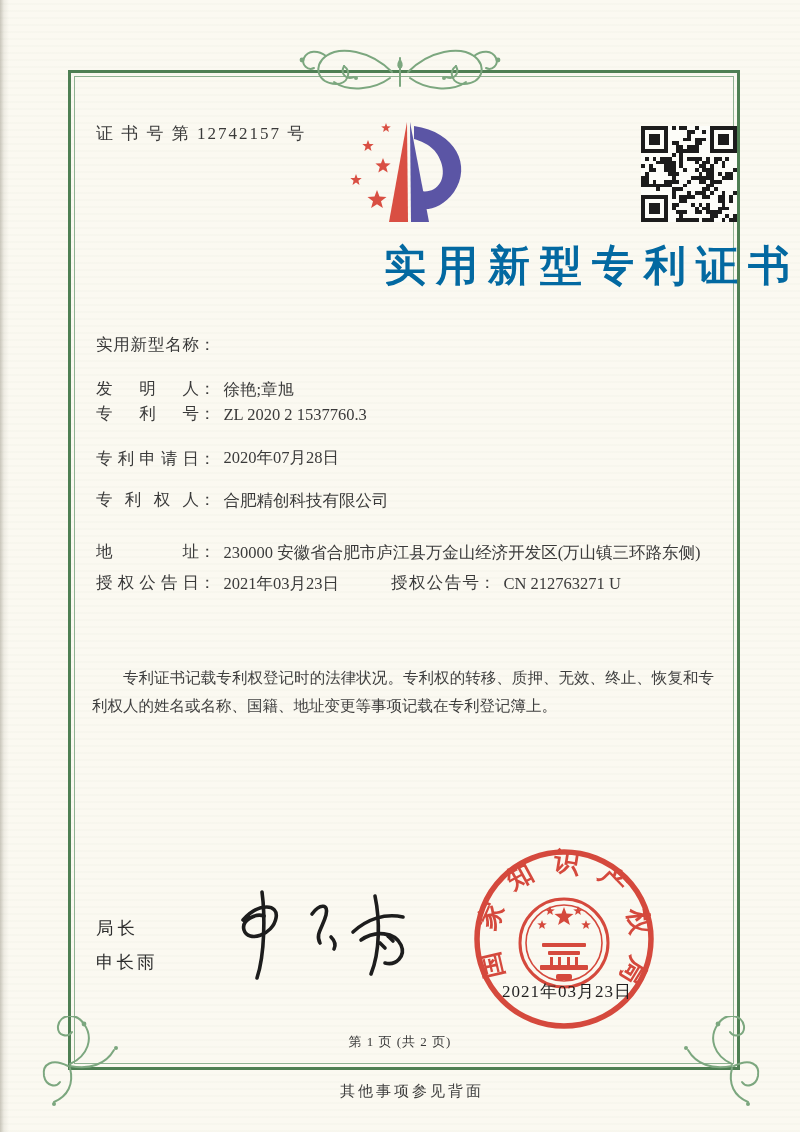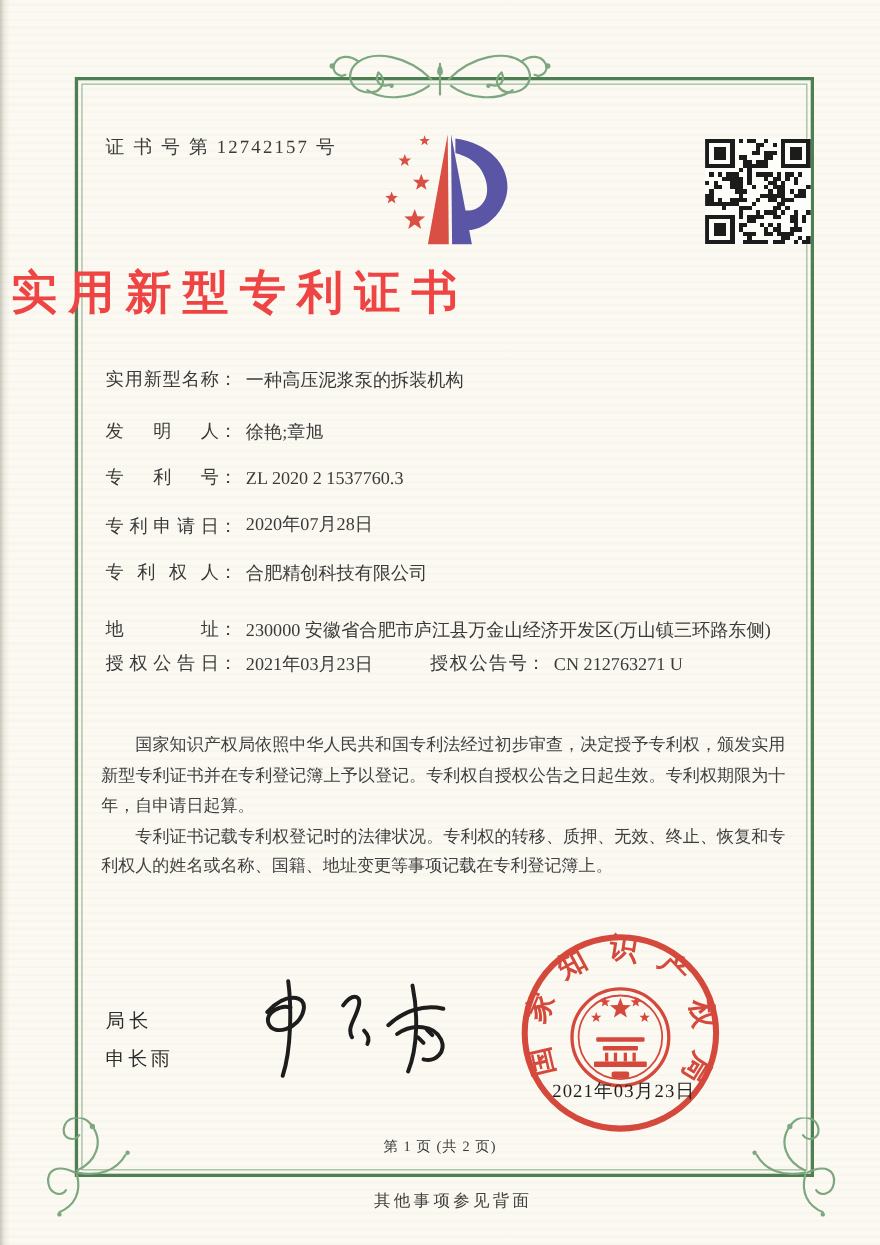--- a/index.html
+++ b/index.html
@@ -22,34 +22,34 @@
     position:absolute;left:68px;top:70px;width:666px;height:994px;
     border:3px solid #4e7f53;
   }
   .frame-inner{
     position:absolute;inset:3px;
     border:1px solid #8fb292;
   }
   .abs{position:absolute;}
   .cert-no{left:96px;top:122px;font-size:17px;letter-spacing:2px;color:#3a3a3a;}
   .title{
-    left:0;right:0;top:238px;text-align:left;
-    font-size:42px;font-weight:bold;letter-spacing:10px;text-indent:10px;color:#ef4444;
+    left:0;right:0;top:238px;text-align:right;
+    font-size:42px;font-weight:bold;letter-spacing:10px;text-indent:10px;color:#0369a1;
   }
   .fields{left:96px;top:334px;width:620px;font-size:16.5px;color:#3a3a3a;}
   .frow{display:flex;align-items:flex-start;margin-bottom:0;}
   .flabel{
     display:inline-block;width:103px;flex:0 0 103px;
     text-align:justify;text-align-last:justify;
     white-space:nowrap;
   }
   .fcolon{flex:0 0 auto;margin-right:8px;}
   .fvalue{flex:1 1 auto;line-height:1.5;}
   .row-name{margin-bottom:22px;}
-  .row-inventor{margin-bottom:17px;}
+  .row-inventor{}
   .row-patno{margin-bottom:18px;}
   .row-appdate{margin-bottom:19px;align-items:flex-end;}
   .row-owner{margin-bottom:27px;}
   .row-addr{margin-bottom:6px;}
   .row-grant{margin-bottom:0;}
   .grant-pair{display:flex;}
   .grant-col2{margin-left:52px;display:flex;}
   .grant-col2 .flabel{width:88px;flex-basis:88px;}
   .paragraphs{left:92px;top:664px;width:622px;font-size:15.5px;line-height:27.5px;
     text-align:justify;color:#3f3f3f;}
@@ -427,21 +427,20 @@
     <rect x="5" y="24" width="1" height="1" fill="#1c1c1c"></rect>
     <rect x="6" y="24" width="1" height="1" fill="#1c1c1c"></rect>
   </svg>
 
 <div class="abs title">实用新型专利证书</div>
 
 <div class="abs fields">
   <div class="frow row-name">
     <span class="flabel">实用新型名称</span>
       <span class="fcolon">：</span>
-    <span class="fvalue">一种高压泥浆泵的拆装机构</span>
   </div>
   <div class="frow row-inventor">
     <span class="flabel">发明人</span>
       <span class="fcolon">：</span>
     <span class="fvalue">徐艳;章旭</span>
   </div>
   <div class="frow row-patno">
     <span class="flabel">专利号</span>
       <span class="fcolon">：</span>
     <span class="fvalue">ZL 2020 2 1537760.3</span>
@@ -469,21 +468,20 @@
     </div>
     <div class="grant-col2">
       <span class="flabel">授权公告号</span>
         <span class="fcolon">：</span>
       <span class="fvalue">CN 212763271 U</span>
     </div>
   </div>
 </div>
 
 <div class="abs paragraphs">
-  <p>国家知识产权局依照中华人民共和国专利法经过初步审查，决定授予专利权，颁发实用新型专利证书并在专利登记簿上予以登记。专利权自授权公告之日起生效。专利权期限为十年，自申请日起算。</p>
   <p>专利证书记载专利权登记时的法律状况。专利权的转移、质押、无效、终止、恢复和专利权人的姓名或名称、国籍、地址变更等事项记载在专利登记簿上。</p>
 </div>
 
 <div class="abs sig-title">局长</div>
 <div class="abs sig-name">申长雨</div>
 
 <svg class="abs signature-svg" width="210" height="110" viewBox="0 0 210 110">
   <g stroke="#1d1d1d" stroke-width="3.6" fill="none" stroke-linecap="round" stroke-linejoin="round">
     <path d="M28,40 C44,22 64,24 61,38 C58,55 33,63 29,50 C26,40 41,33 49,36"></path>
     <path d="M47,12 C50,34 50,74 42,98"></path>

